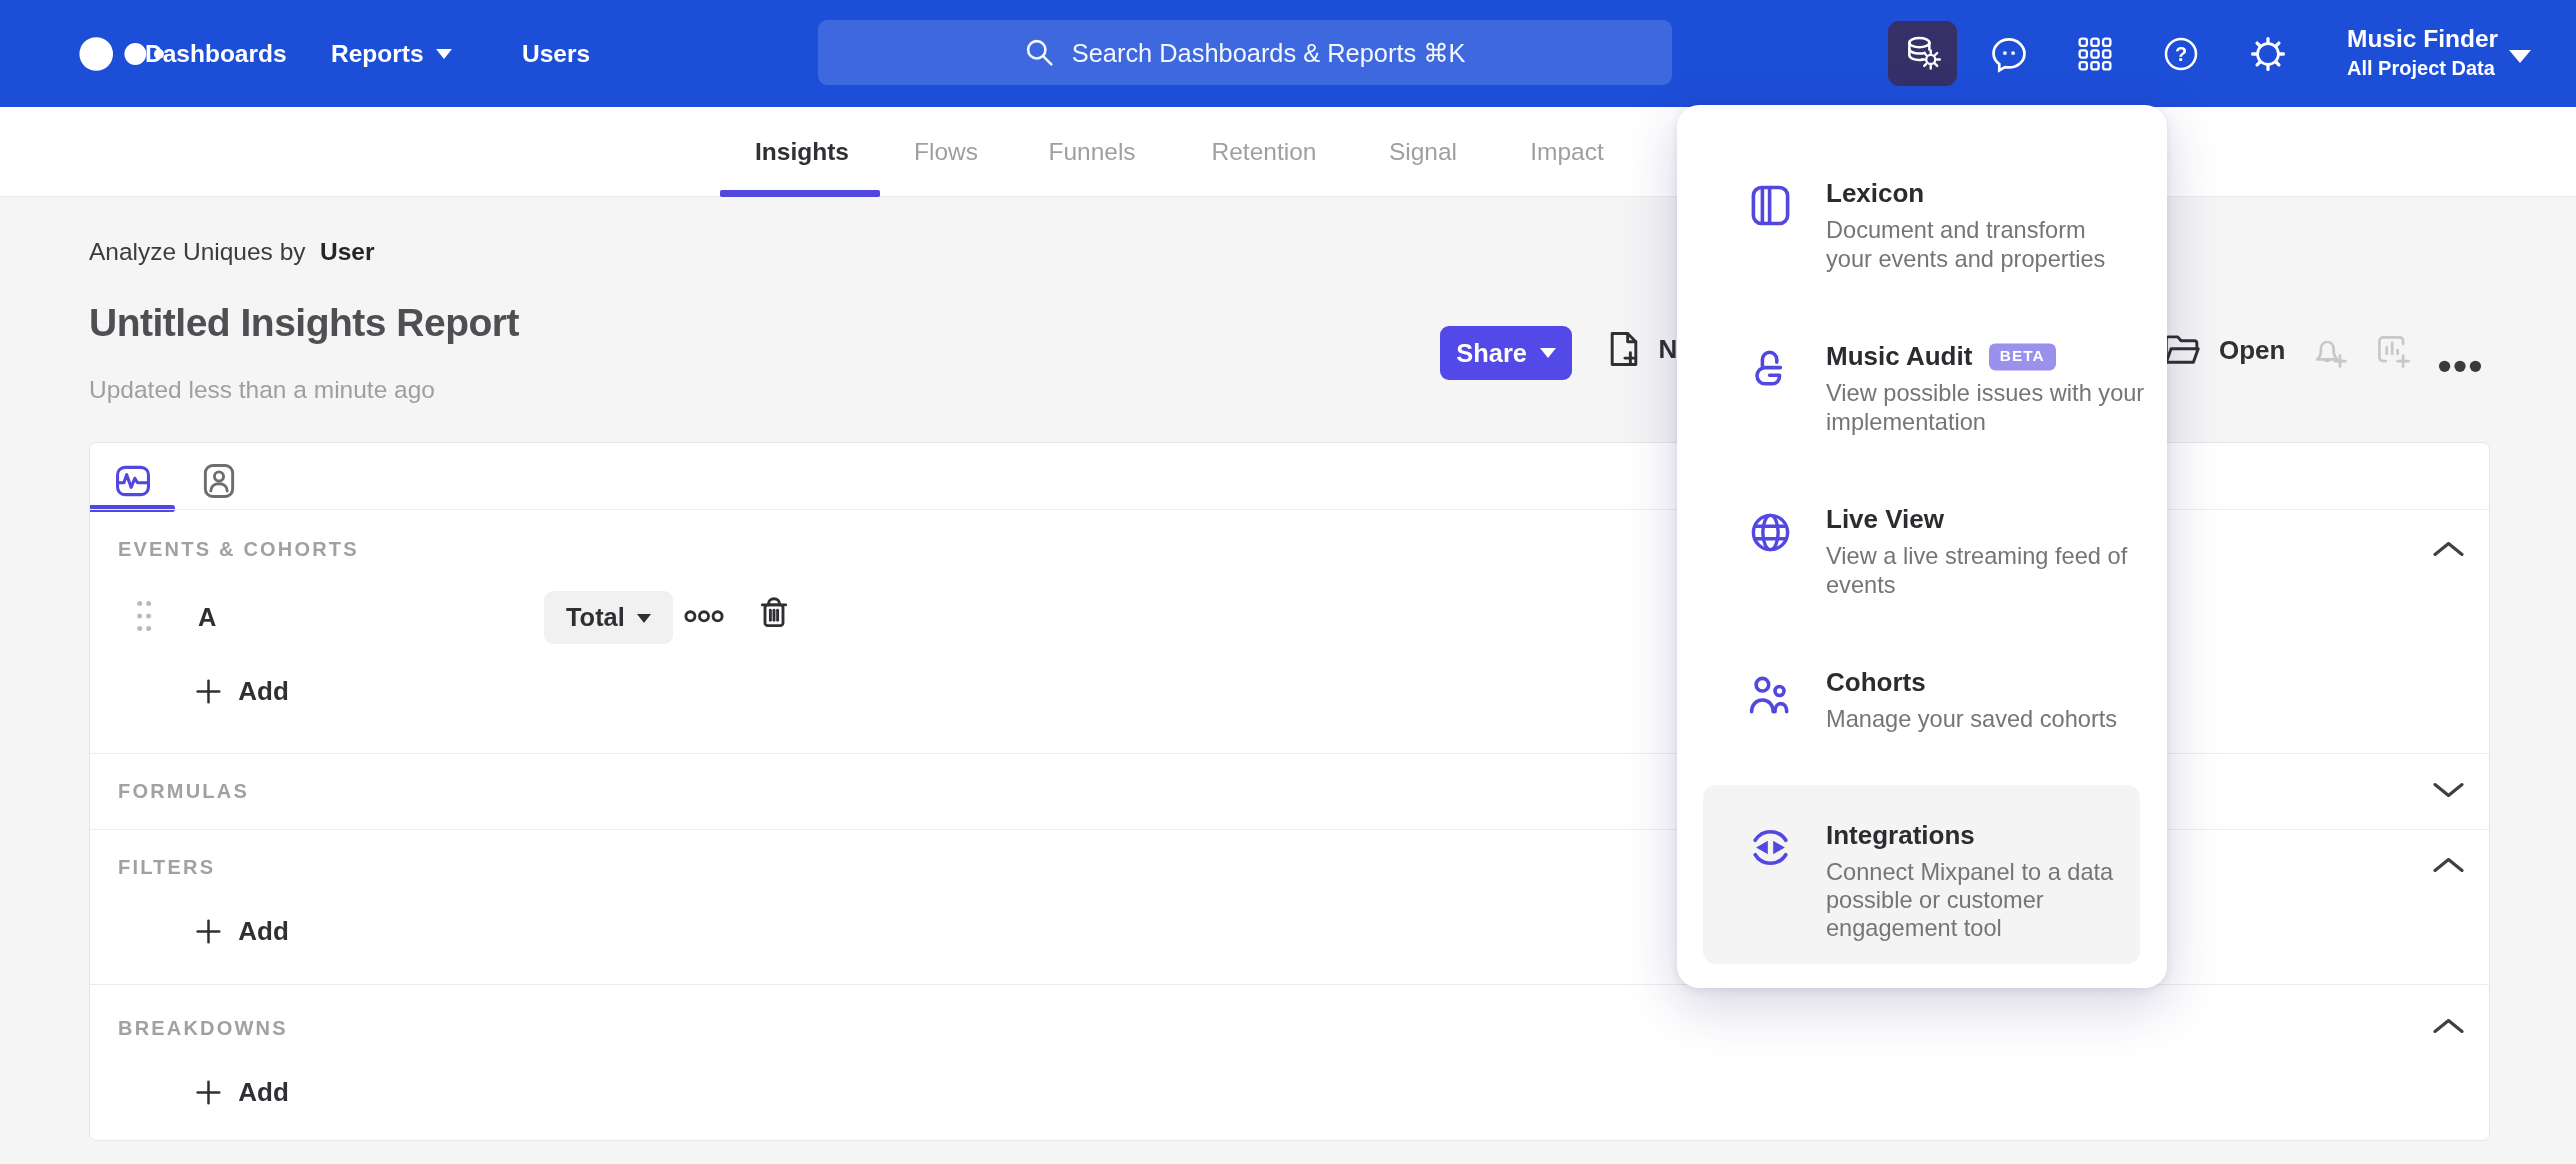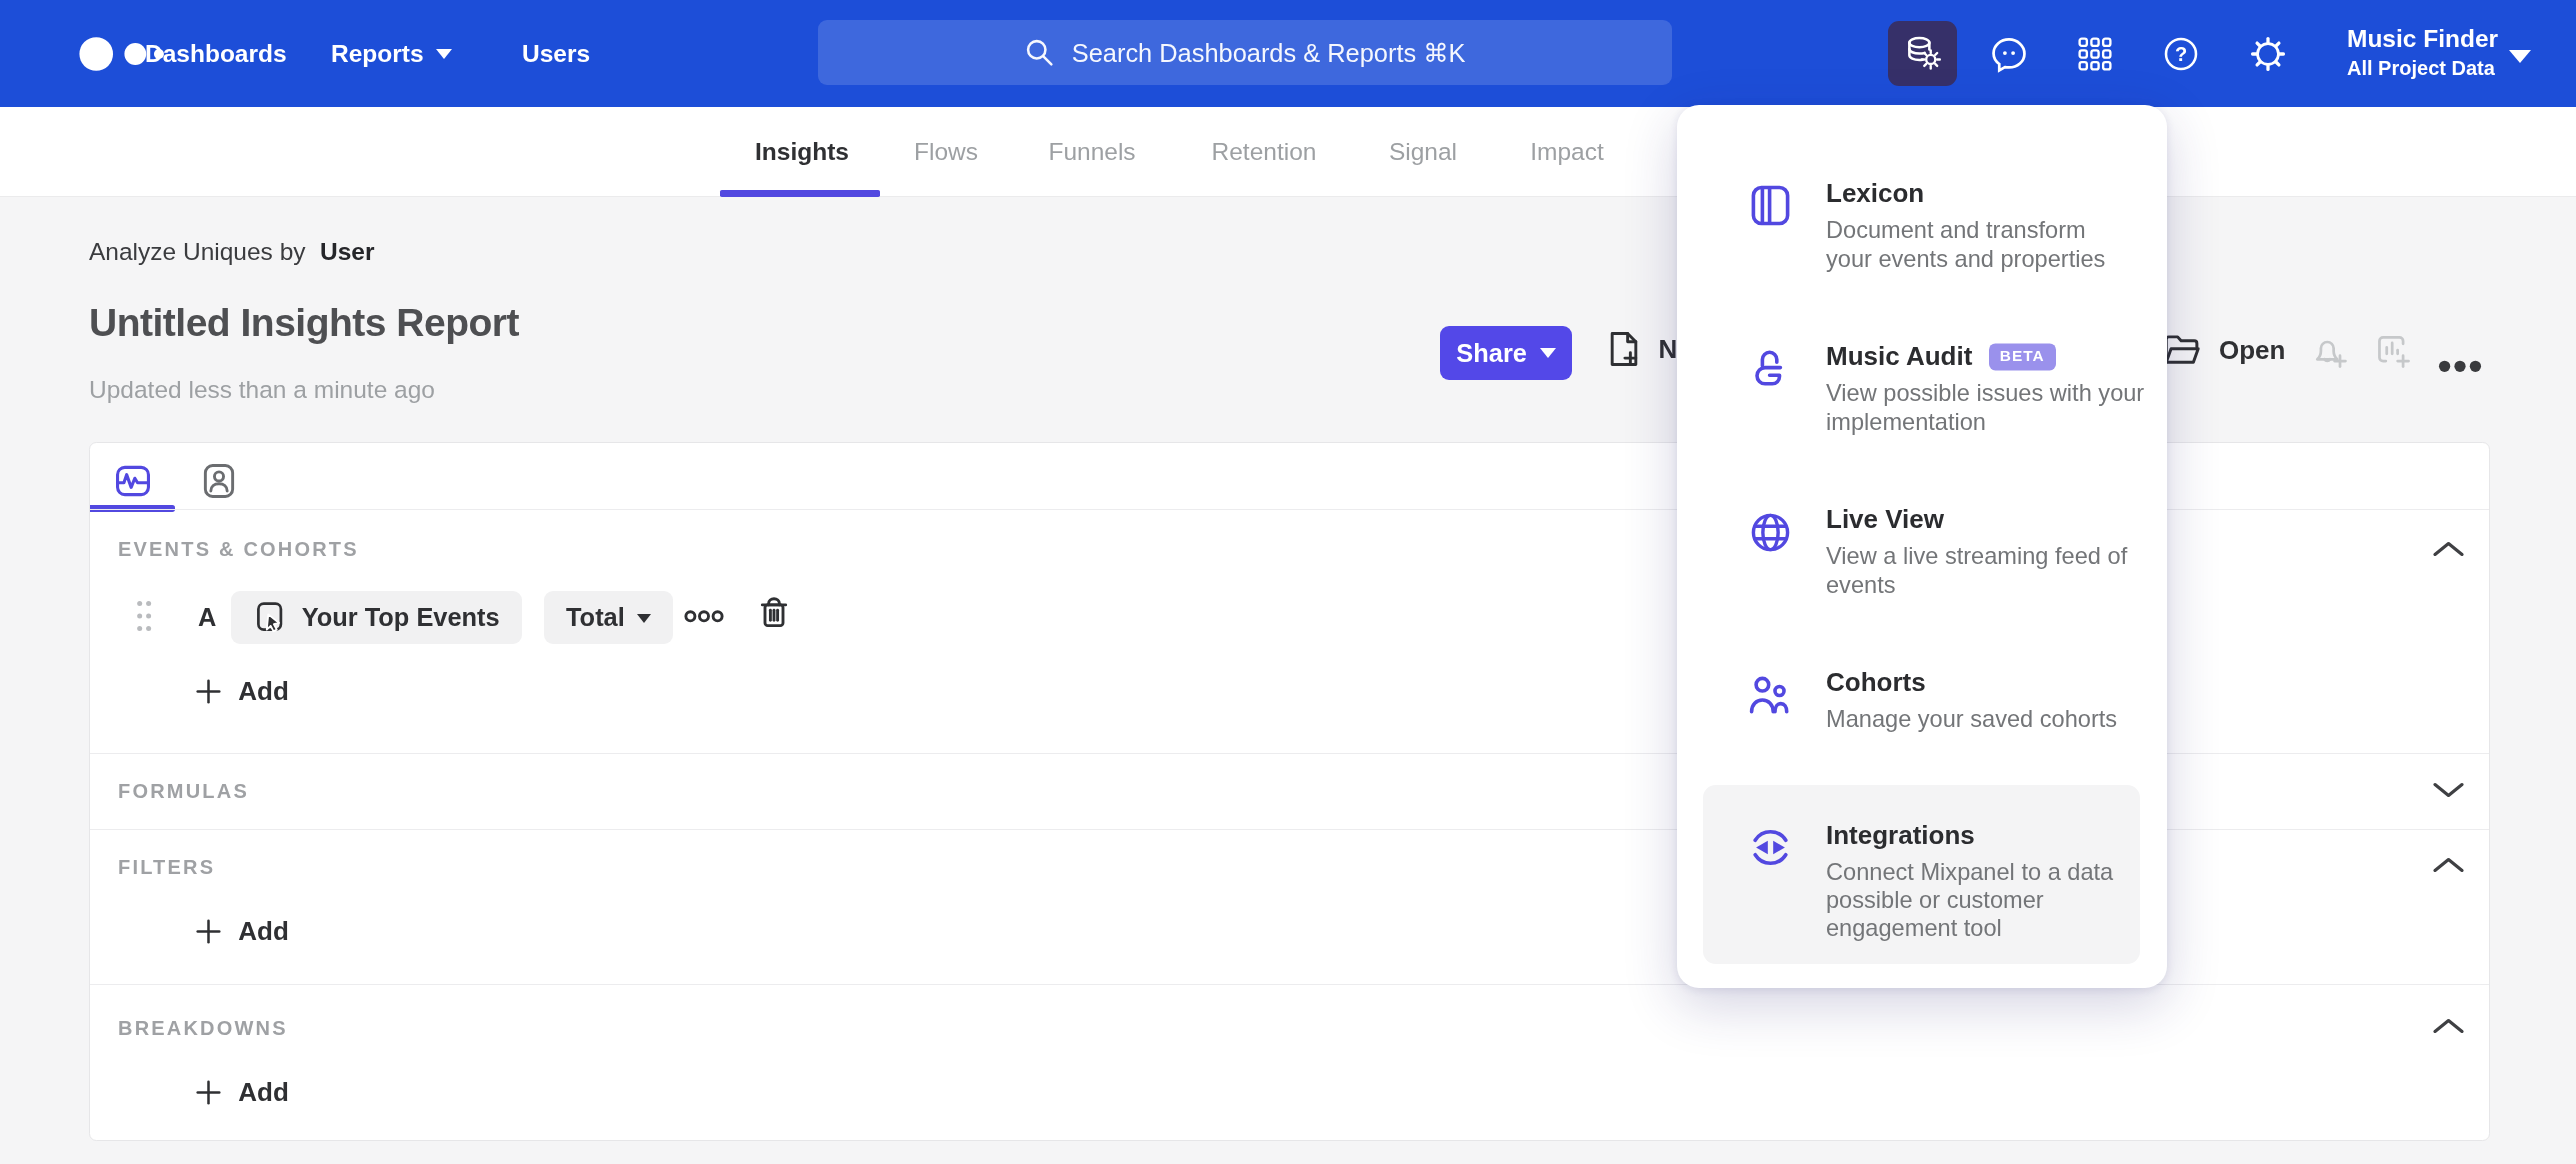--- a/index.html
+++ b/index.html
@@ -310,29 +310,20 @@
         <circle cx="4" cy="5" r="2.8"></circle>
           <circle cx="14" cy="5" r="2.8"></circle>
         <circle cx="4" cy="19" r="2.8"></circle>
           <circle cx="14" cy="19" r="2.8"></circle>
         <circle cx="4" cy="33" r="2.8"></circle>
           <circle cx="14" cy="33" r="2.8"></circle>
       </svg>
     </div>
     <div class="row-letter">A</div>
 
-    <div class="pill pill-event">
-      <span>
-        <svg width="36" height="36" viewBox="0 0 40 40" fill="none" stroke="#2f3033" stroke-width="3" stroke-linejoin="round">
-          <rect x="6" y="4" width="25" height="29" rx="6"></rect>
-          <path d="M17 16 l12 9.5 -5.8 1.4 3.2 6 -3.6 1.9 -3.1-6 -4.4 4 z" fill="#2f3033" stroke="#fff" stroke-width="2"></path>
-        </svg>
-      </span>
-      <span>Your Top Events</span>
-    </div>
 
     <div class="pill pill-metric">
       <span>Total</span>
       <span class="dark-caret"></span>
     </div>
 
     <div class="row-dots">
       <svg width="40" height="12.7" viewBox="0 0 44 14" fill="none" stroke="#2f3033" stroke-width="3.2">
         <circle cx="7" cy="7" r="5"></circle>
           <circle cx="22" cy="7" r="5"></circle>

